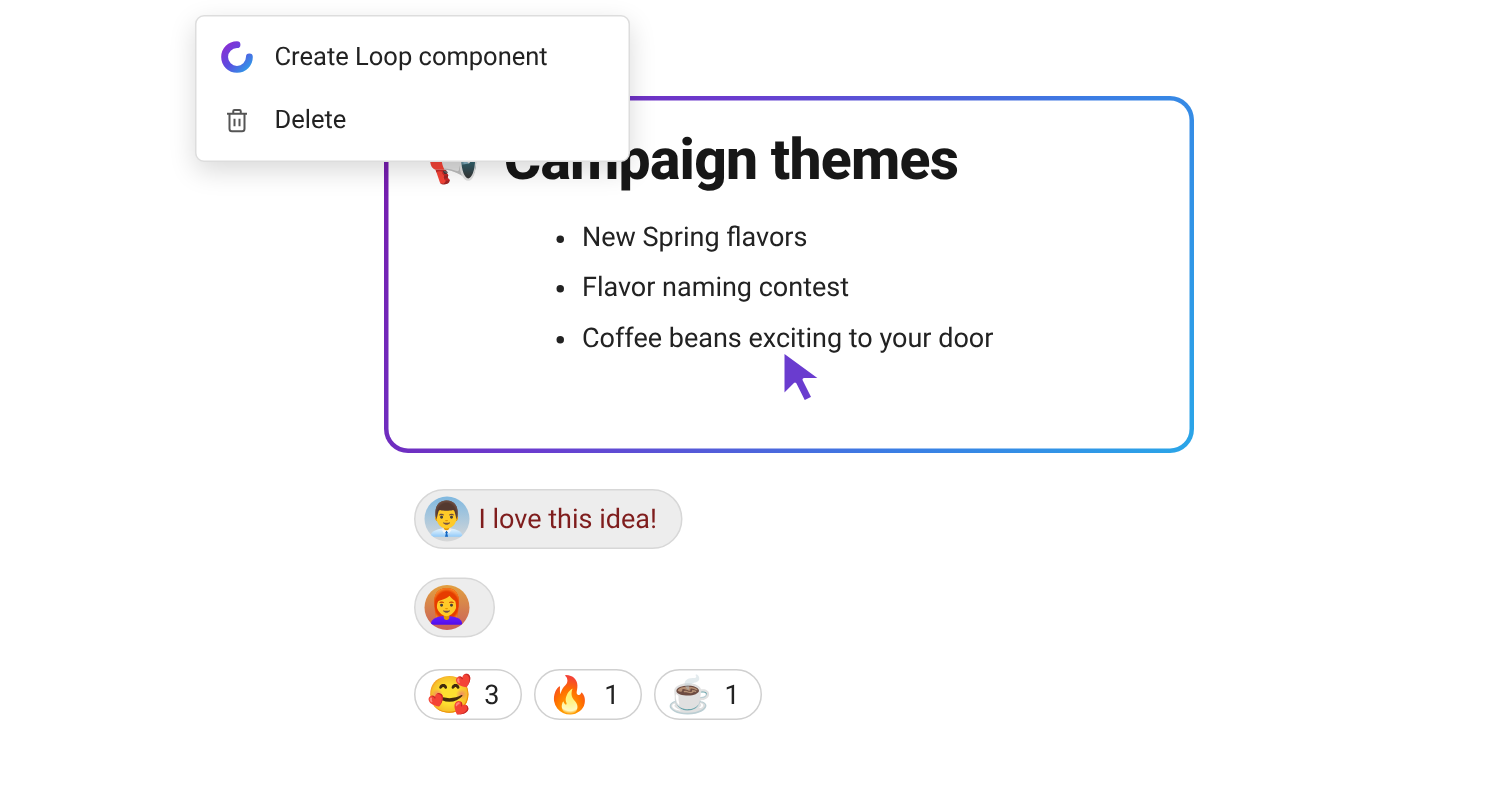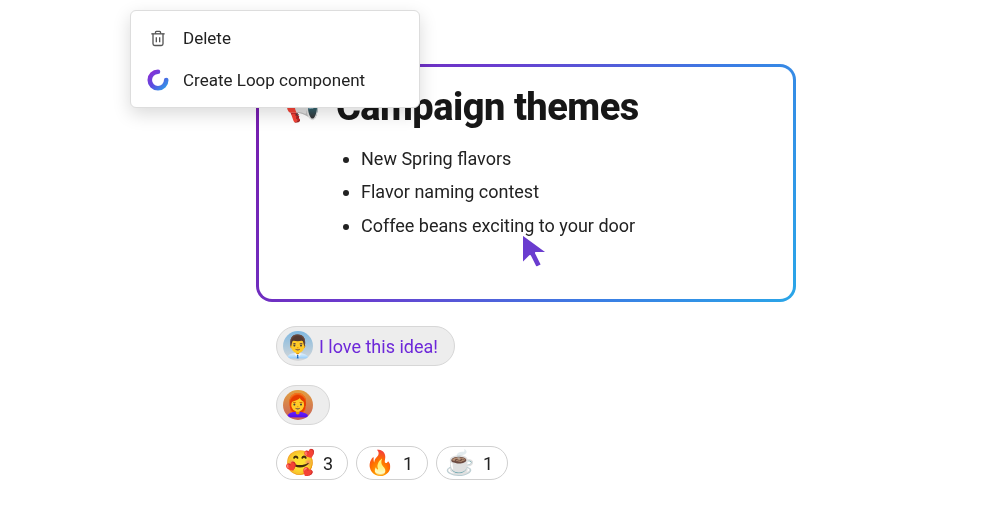--- a/index.html
+++ b/index.html
@@ -73,21 +73,21 @@
       font-size: 28px;
     }
     .loop-title {
       font-size: 38px;
       font-weight: 800;
       color: #171717;
       letter-spacing: -0.5px;
     }
     .loop-list {
       list-style: disc;
-      margin-left: 76px;
+      margin-left: 103px;
     }
     .loop-list li {
       font-size: 18px;
       color: #222;
       margin: 10px 0;
       line-height: 1.3;
     }
 
     
     .chat-reply {
@@ -109,21 +109,21 @@
       display: flex;
       align-items: center;
       justify-content: center;
       font-size: 22px;
       overflow: hidden;
     }
     .chat-avatar.a1 { background: linear-gradient(180deg, #7fb8e0 0%, #d8d8d8 100%); }
     .chat-avatar.a2 { background: linear-gradient(180deg, #e2a040 0%, #c9605a 100%); }
     .chat-text {
       font-size: 18px;
-      color: #6d28d9;
+      color: #7f1d1d;
     }
 
     
     .reactions {
       position: absolute;
       top: 446px;
       left: 276px;
       display: flex;
       gap: 8px;
     }
@@ -144,46 +144,46 @@
       position: absolute;
       top: 230px;
       left: 516px;
       z-index: 60;
     }
   </style>
 </head>
 <body>
 
 <div class="context-menu">
-  <div class="context-menu-item">
-    <span class="context-menu-icon">
-      <svg width="20" height="20" viewBox="0 0 24 24" fill="none" stroke="#555" stroke-width="1.6">
-        <path d="M4 7h16"></path>
-        <path d="M9 7V5a1 1 0 0 1 1-1h4a1 1 0 0 1 1 1v2"></path>
-        <path d="M6 7v12a2 2 0 0 0 2 2h8a2 2 0 0 0 2-2V7"></path>
-        <path d="M10 11v6M14 11v6"></path>
-      </svg>
-    </span>
-    <span class="context-menu-label">Delete</span>
-  </div>
   <div class="context-menu-item">
     <span class="context-menu-icon">
       <svg width="22" height="22" viewBox="0 0 24 24">
         <defs>
           <linearGradient id="lg" x1="0" y1="0" x2="1" y2="1">
             <stop offset="0%" stop-color="#8b2dd4"></stop>
             <stop offset="50%" stop-color="#5a4de0"></stop>
             <stop offset="100%" stop-color="#2e9de8"></stop>
           </linearGradient>
         </defs>
         <path d="M12 3 a9 9 0 1 0 9 9" fill="none" stroke="url(#lg)" stroke-width="5" stroke-linecap="round"></path>
       </svg>
     </span>
     <span class="context-menu-label">Create Loop component</span>
   </div>
+  <div class="context-menu-item">
+    <span class="context-menu-icon">
+      <svg width="20" height="20" viewBox="0 0 24 24" fill="none" stroke="#555" stroke-width="1.6">
+        <path d="M4 7h16"></path>
+        <path d="M9 7V5a1 1 0 0 1 1-1h4a1 1 0 0 1 1 1v2"></path>
+        <path d="M6 7v12a2 2 0 0 0 2 2h8a2 2 0 0 0 2-2V7"></path>
+        <path d="M10 11v6M14 11v6"></path>
+      </svg>
+    </span>
+    <span class="context-menu-label">Delete</span>
+  </div>
 </div>
 
 <div class="loop-card">
   <div class="loop-card-inner">
     <div class="loop-title-row">
       <span class="loop-title-emoji">📢</span>
       <span class="loop-title">Campaign themes</span>
     </div>
     <ul class="loop-list">
       <li>New Spring flavors</li>

